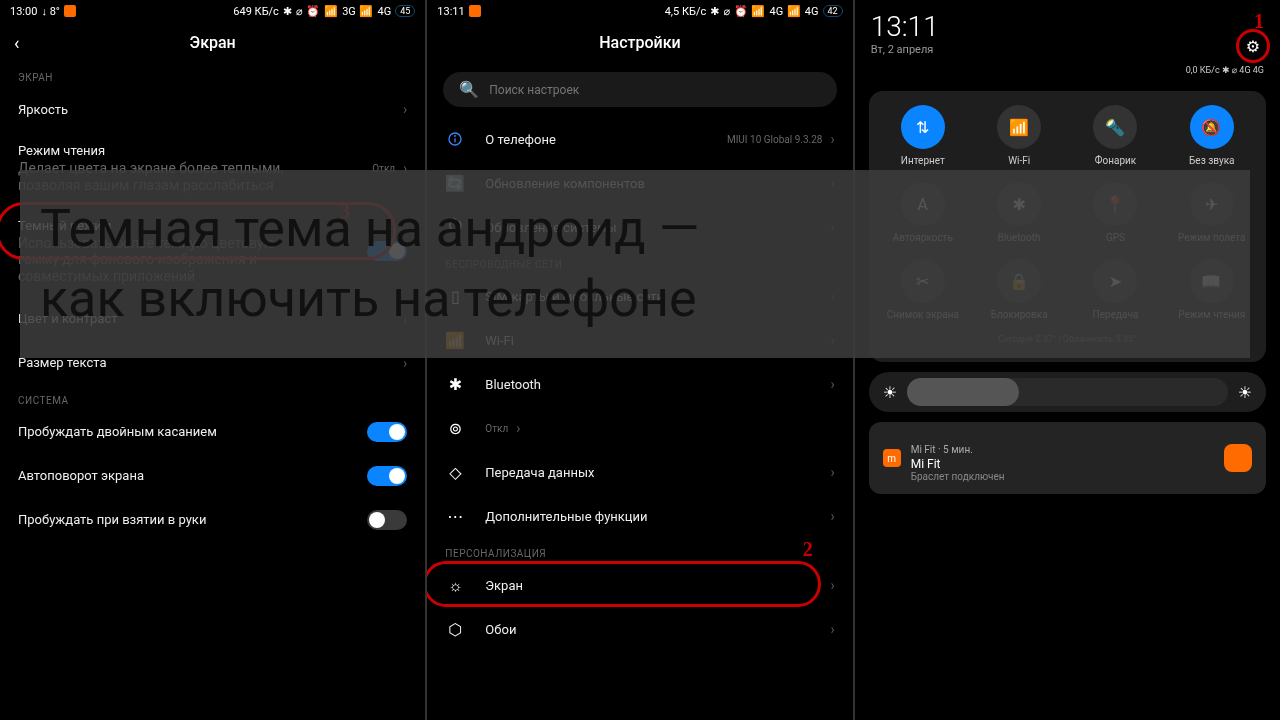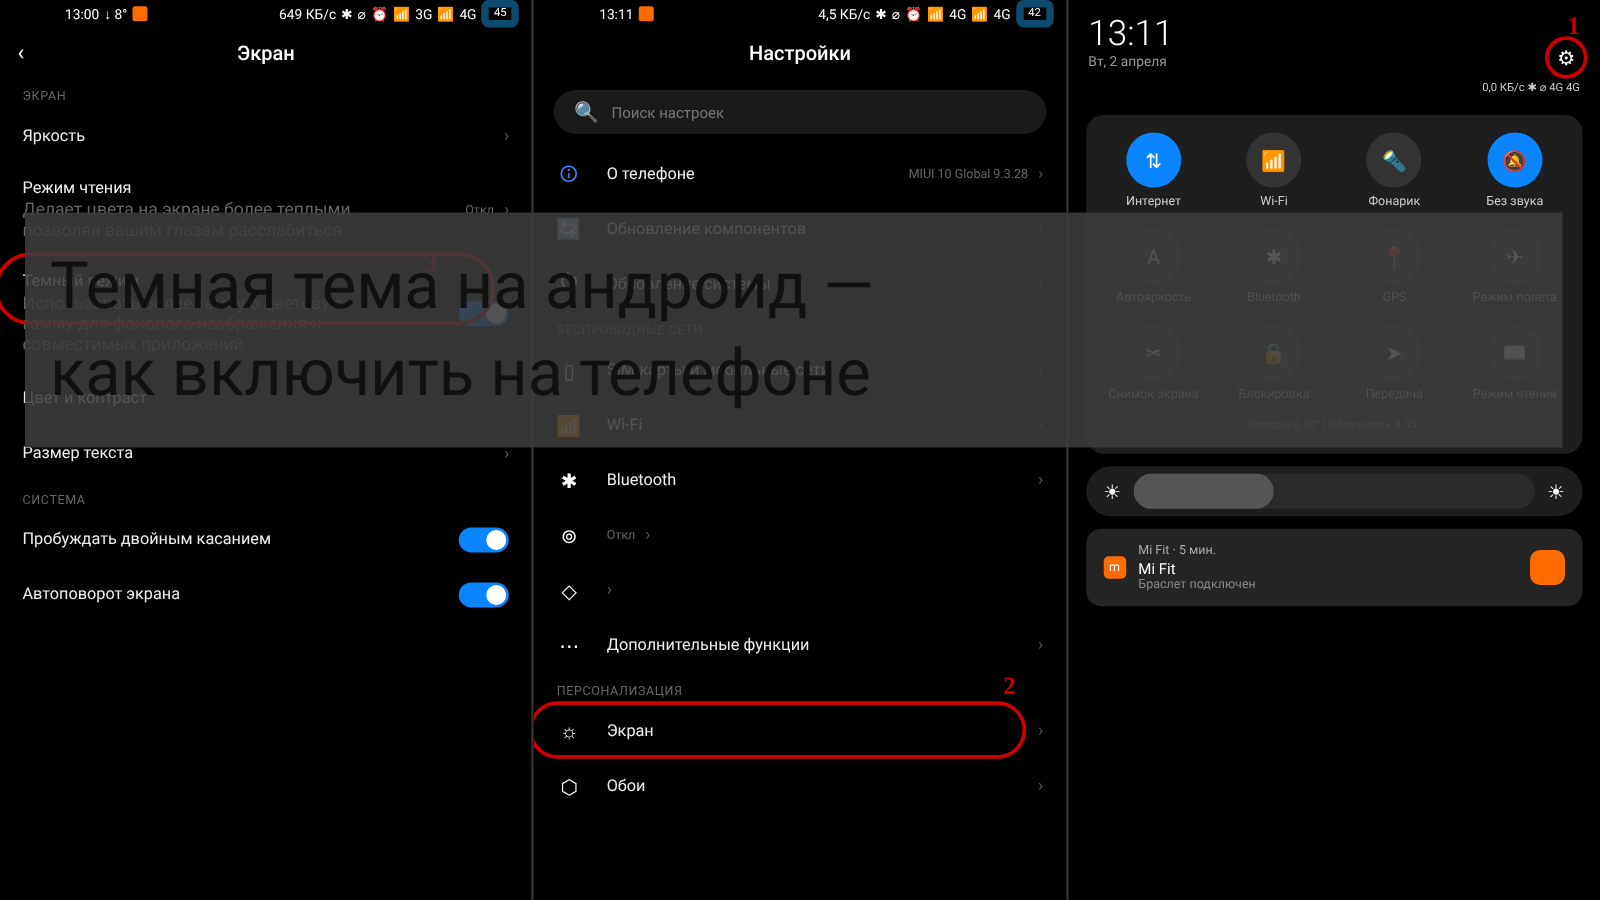--- a/index.html
+++ b/index.html
@@ -2,24 +2,24 @@
 <html><head>
 <meta charset="utf-8">
 <style>
   * { box-sizing: border-box; margin: 0; padding: 0; font-family: -apple-system, Roboto, Arial, sans-serif; }
   body { width: 1280px; height: 720px; background: #000; overflow: hidden; position: relative; }
   .panels { display: flex; width: 100%; height: 100%; }
   .panel { flex: 1; background: #000; color: #fff; position: relative; border-right: 2px solid #333; overflow: hidden; }
   .panel:last-child { border-right: none; }
 
   
-  .status-bar { display: flex; justify-content: space-between; align-items: center; padding: 4px 10px; font-size: 11px; height: 22px; margin-left: 42px; }
+  .status-bar { display: flex; justify-content: space-between; align-items: center; padding: 4px 10px; font-size: 11px; height: 22px; }
   .status-left, .status-right { display: flex; align-items: center; gap: 4px; }
   .status-icon { width: 12px; height: 12px; background: #ff6b00; border-radius: 2px; }
-  .batt { border: 6px solid #0c4a6e; border-radius: 6px; padding: 0 4px; font-size: 9px; }
+  .batt { border: 1px solid #0c4a6e; border-radius: 6px; padding: 0 4px; font-size: 9px; }
 
   
   .header { display: flex; align-items: center; justify-content: center; height: 40px; position: relative; }
   .header .back { position: absolute; left: 14px; font-size: 18px; }
   .header .title { font-size: 16px; font-weight: 500; }
 
   
   .sect-label { font-size: 10px; color: #666; padding: 10px 18px 4px; letter-spacing: 0.5px; }
 
   
@@ -55,21 +55,21 @@
   .qs-bubble.active { background: #0a84ff; }
   .qs-item .ql { font-size: 10px; color: #ccc; text-align: left; }
 
   .slider-card { background: #1e1e1e; margin: 10px 14px; border-radius: 24px; padding: 6px 14px; display: flex; align-items: center; gap: 10px; height: 40px; }
   .slider-track { flex: 1; height: 28px; background: #2a2a2a; border-radius: 14px; position: relative; }
   .slider-fill { position: absolute; left: 0; top: 0; bottom: 0; width: 35%; background: #555; border-radius: 14px; }
 
   .notif-card { background: #242424; margin: 10px 14px; border-radius: 12px; padding: 12px 14px; display: flex; align-items: center; gap: 10px; }
   .notif-icon { width: 18px; height: 18px; background: #ff6b00; border-radius: 4px; font-size: 10px; display: flex; align-items: center; justify-content: center; }
   .notif-body { flex: 1; }
-  .notif-app { font-size: 10px; color: #aaa; }
+  .notif-app { font-size: 10px; color: #aaa; margin-top: 10px; }
   .notif-title { font-size: 12px; color: #fff; margin-top: 2px; }
   .notif-sub { font-size: 10px; color: #888; }
   .notif-right { width: 28px; height: 28px; background: #ff6b00; border-radius: 8px; }
 
   
   .ann-circle { position: absolute; border: 3px solid #c00; border-radius: 50%; pointer-events: none; }
   .ann-num { position: absolute; color: #c00; font-size: 20px; font-weight: bold; font-family: serif; }
 
   
   .overlay { position: absolute; left: 20px; right: 30px; top: 170px; background: rgba(60,60,60,0.88); padding: 24px 20px; }
@@ -154,20 +154,26 @@
           <div class="label">Пробуждать двойным касанием</div>
         </div>
       <div class="toggle on"></div>
     </div>
     <div class="row">
       <div class="txt">
           <div class="label">Автоповорот экрана</div>
         </div>
       <div class="toggle on"></div>
     </div>
+    <div class="row">
+      <div class="txt">
+          <div class="label">Пробуждать при взятии в руки</div>
+        </div>
+      <div class="toggle off"></div>
+    </div>
   </div>
 
   <div class="panel">
     <div class="status-bar">
       <div class="status-left">
         <span>13:11</span>
         <span class="status-icon"></span>
       </div>
       <div class="status-right">
         <span>4,5 КБ/с</span>
@@ -240,20 +246,23 @@
         </div>
       <span class="chev">›</span>
     </div>
     <div class="row">
       <div class="icon">⊚</div>
       <span class="value">Откл</span>
       <span class="chev">›</span>
     </div>
     <div class="row">
       <div class="icon">◇</div>
+      <div class="txt">
+          <div class="label">Передача данных</div>
+        </div>
       <span class="chev">›</span>
     </div>
     <div class="row">
       <div class="icon">⋯</div>
       <div class="txt">
           <div class="label">Дополнительные функции</div>
         </div>
       <span class="chev">›</span>
     </div>
 

